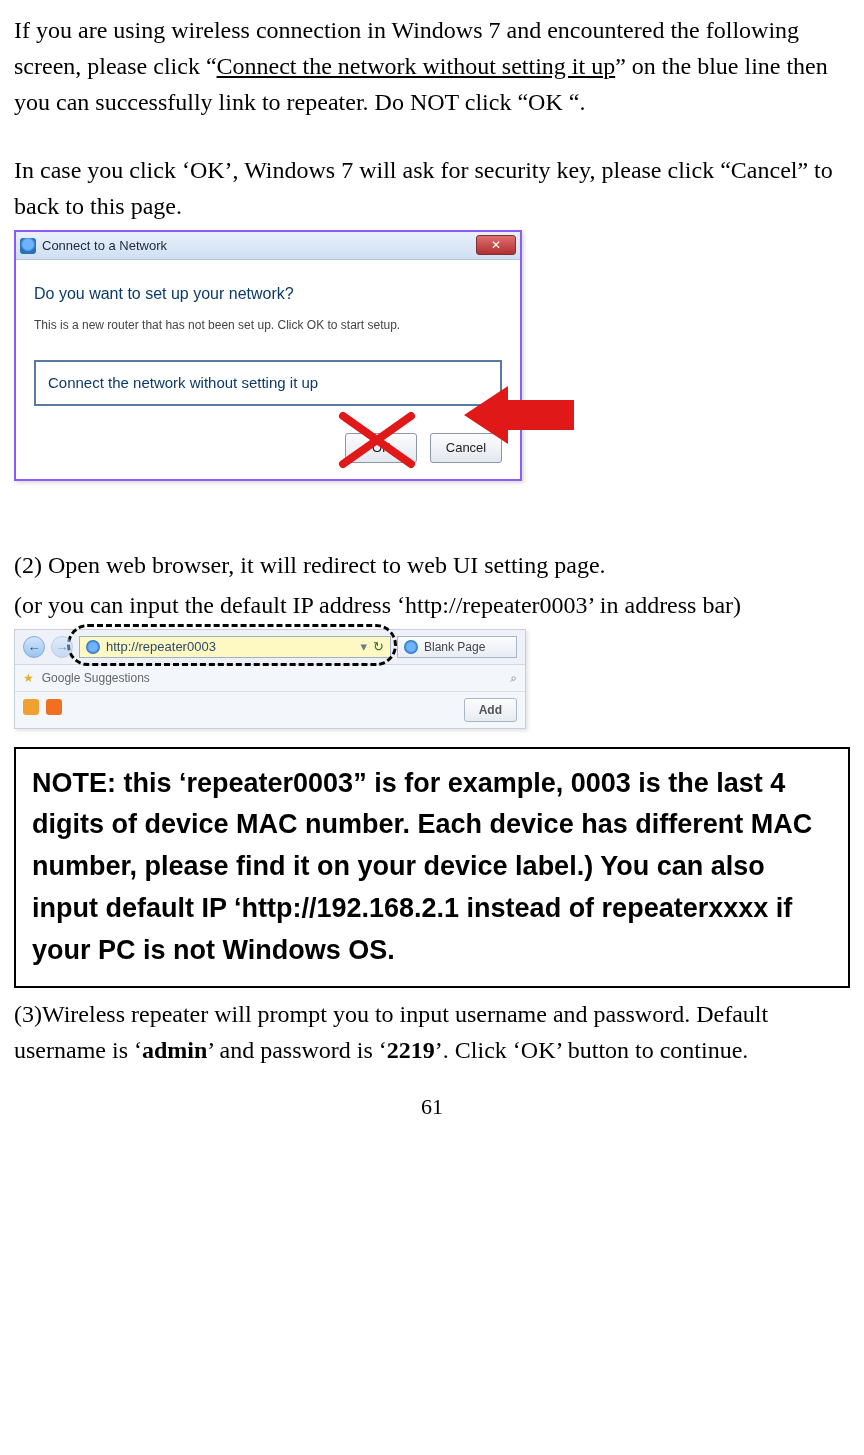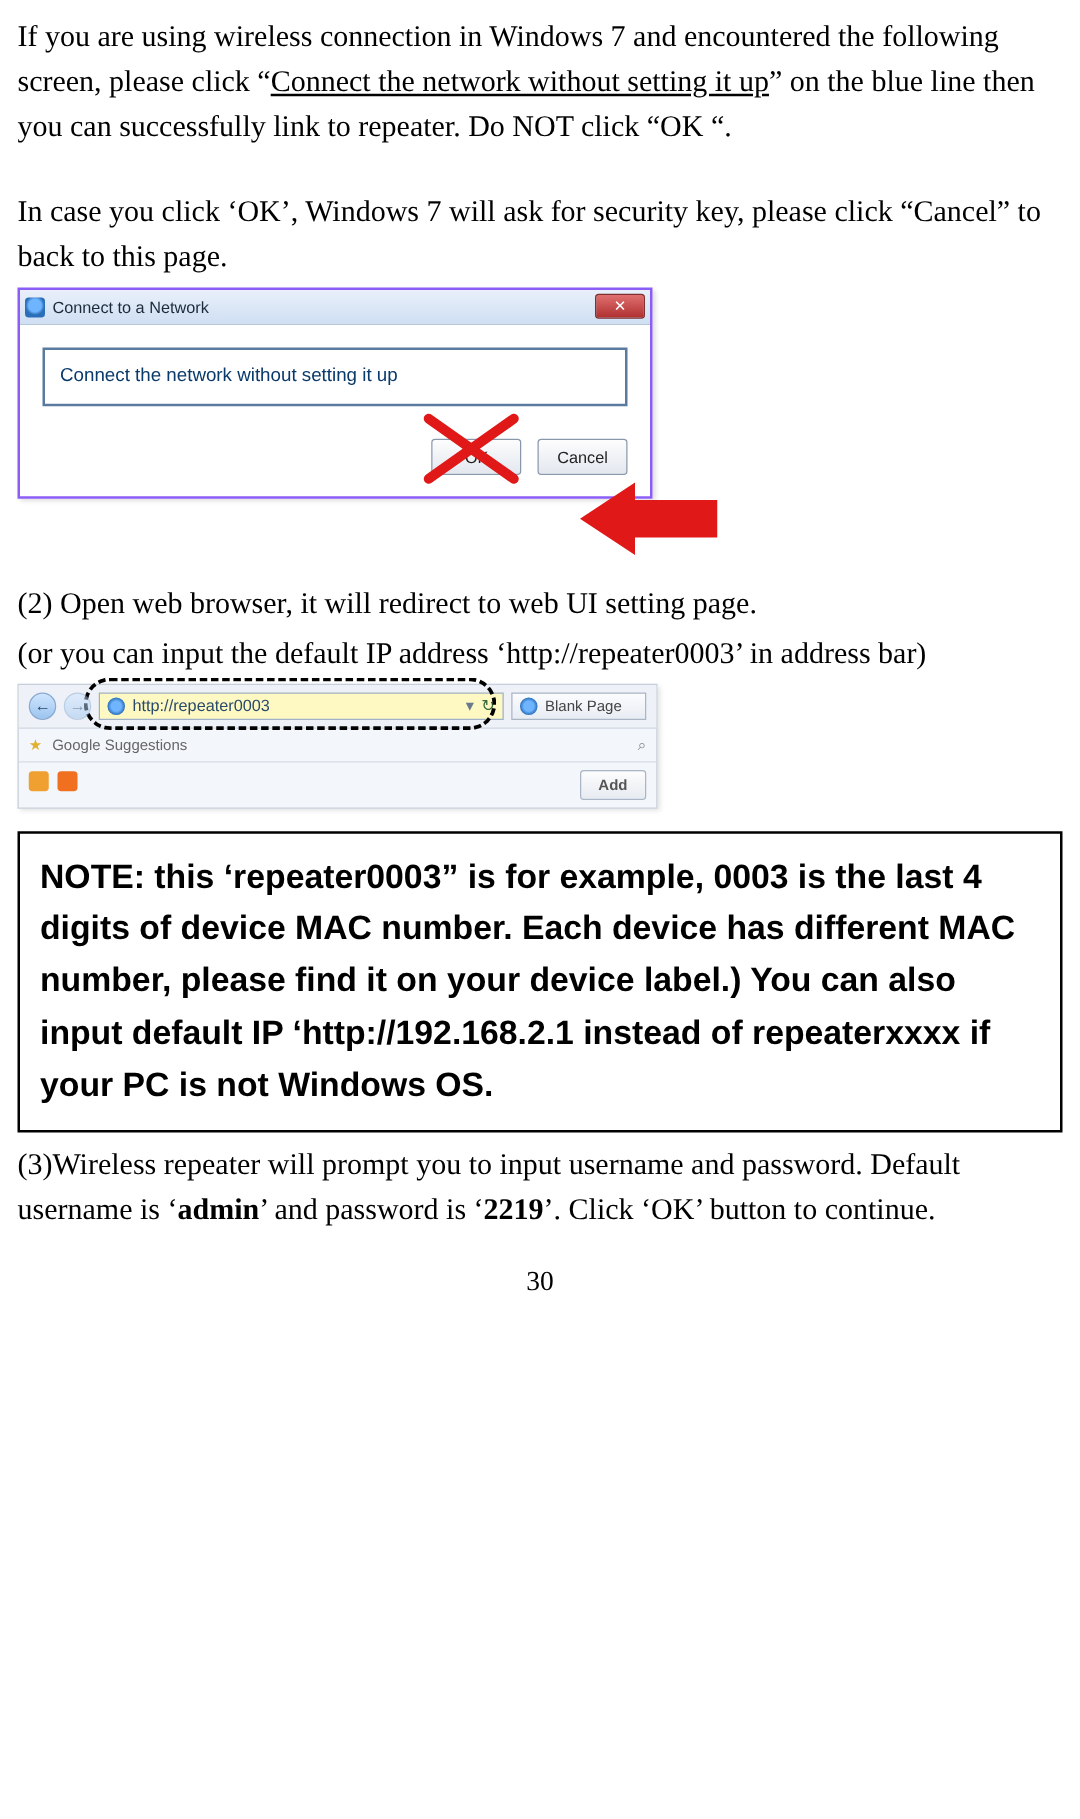--- a/index.html
+++ b/index.html
@@ -181,21 +181,21 @@
   .dashed-callout {
     position:absolute;
     left:52px; top:-6px;
     width: 330px; height: 42px;
     border: 3px dashed #000;
     border-radius: 22px;
     pointer-events:none;
   }
   .tab-chip {
     display:flex; align-items:center; gap:6px;
-    width: 108px; height:22px;
+    width: 120px; height:22px;
     border:1px solid #aab6c6;
     background: linear-gradient(#fbfcfe,#e8ecf3);
     padding: 0 6px; font-size:12px; color:#444;
   }
 
   
   .note-box {
     border: 2px solid #000;
     padding: 14px 16px;
     font-family: Arial, Helvetica, sans-serif;
@@ -222,20 +222,22 @@
 
 <p class="para">In case you click ‘OK’, Windows 7 will ask for security key, please click “Cancel” to back to this page.</p>
 
 <div class="win7-dialog">
   <div class="titlebar">
     <span class="tb-icon"></span>
     <span>Connect to a Network</span>
     <div class="close-btn">✕</div>
   </div>
   <div class="dlg-body">
+    <div class="dlg-heading">Do you want to set up your network?</div>
+    <div class="dlg-sub">This is a new router that has not been set up. Click OK to start setup.</div>
     <div class="connect-frame">Connect the network without setting it up</div>
     <div class="dlg-buttons">
       <span class="ok-btn-wrap">
         <span class="win-btn">OK</span>
         <svg class="red-x" viewBox="0 0 84 64">
           <line x1="8" y1="8" x2="76" y2="56" stroke="#e01818" stroke-width="8" stroke-linecap="round"></line>
           <line x1="76" y1="8" x2="8" y2="56" stroke="#e01818" stroke-width="8" stroke-linecap="round"></line>
         </svg>
       </span>
       <span class="win-btn">Cancel</span>
@@ -281,13 +283,13 @@
     <span class="add-btn">Add</span>
   </div>
 </div>
 
 <div class="note-box">NOTE: this ‘repeater0003” is for example, 0003 is the last 4 digits of device MAC number. Each device has different MAC number, please find it on your device label.) You can also input default IP ‘http://192.168.2.1 instead of repeaterxxxx if your PC is not Windows OS.</div>
 
 <p class="para">
   <span>(3)Wireless repeater will prompt you to input username and password. Default username is ‘</span><span class="bold">admin</span><span>’ and password is ‘</span><span class="bold">2219</span><span>’. Click ‘OK’ button to continue.</span>
 </p>
 
-<div class="page-num">30</div>
+<div class="page-num">61</div>
 
 </body></html>

